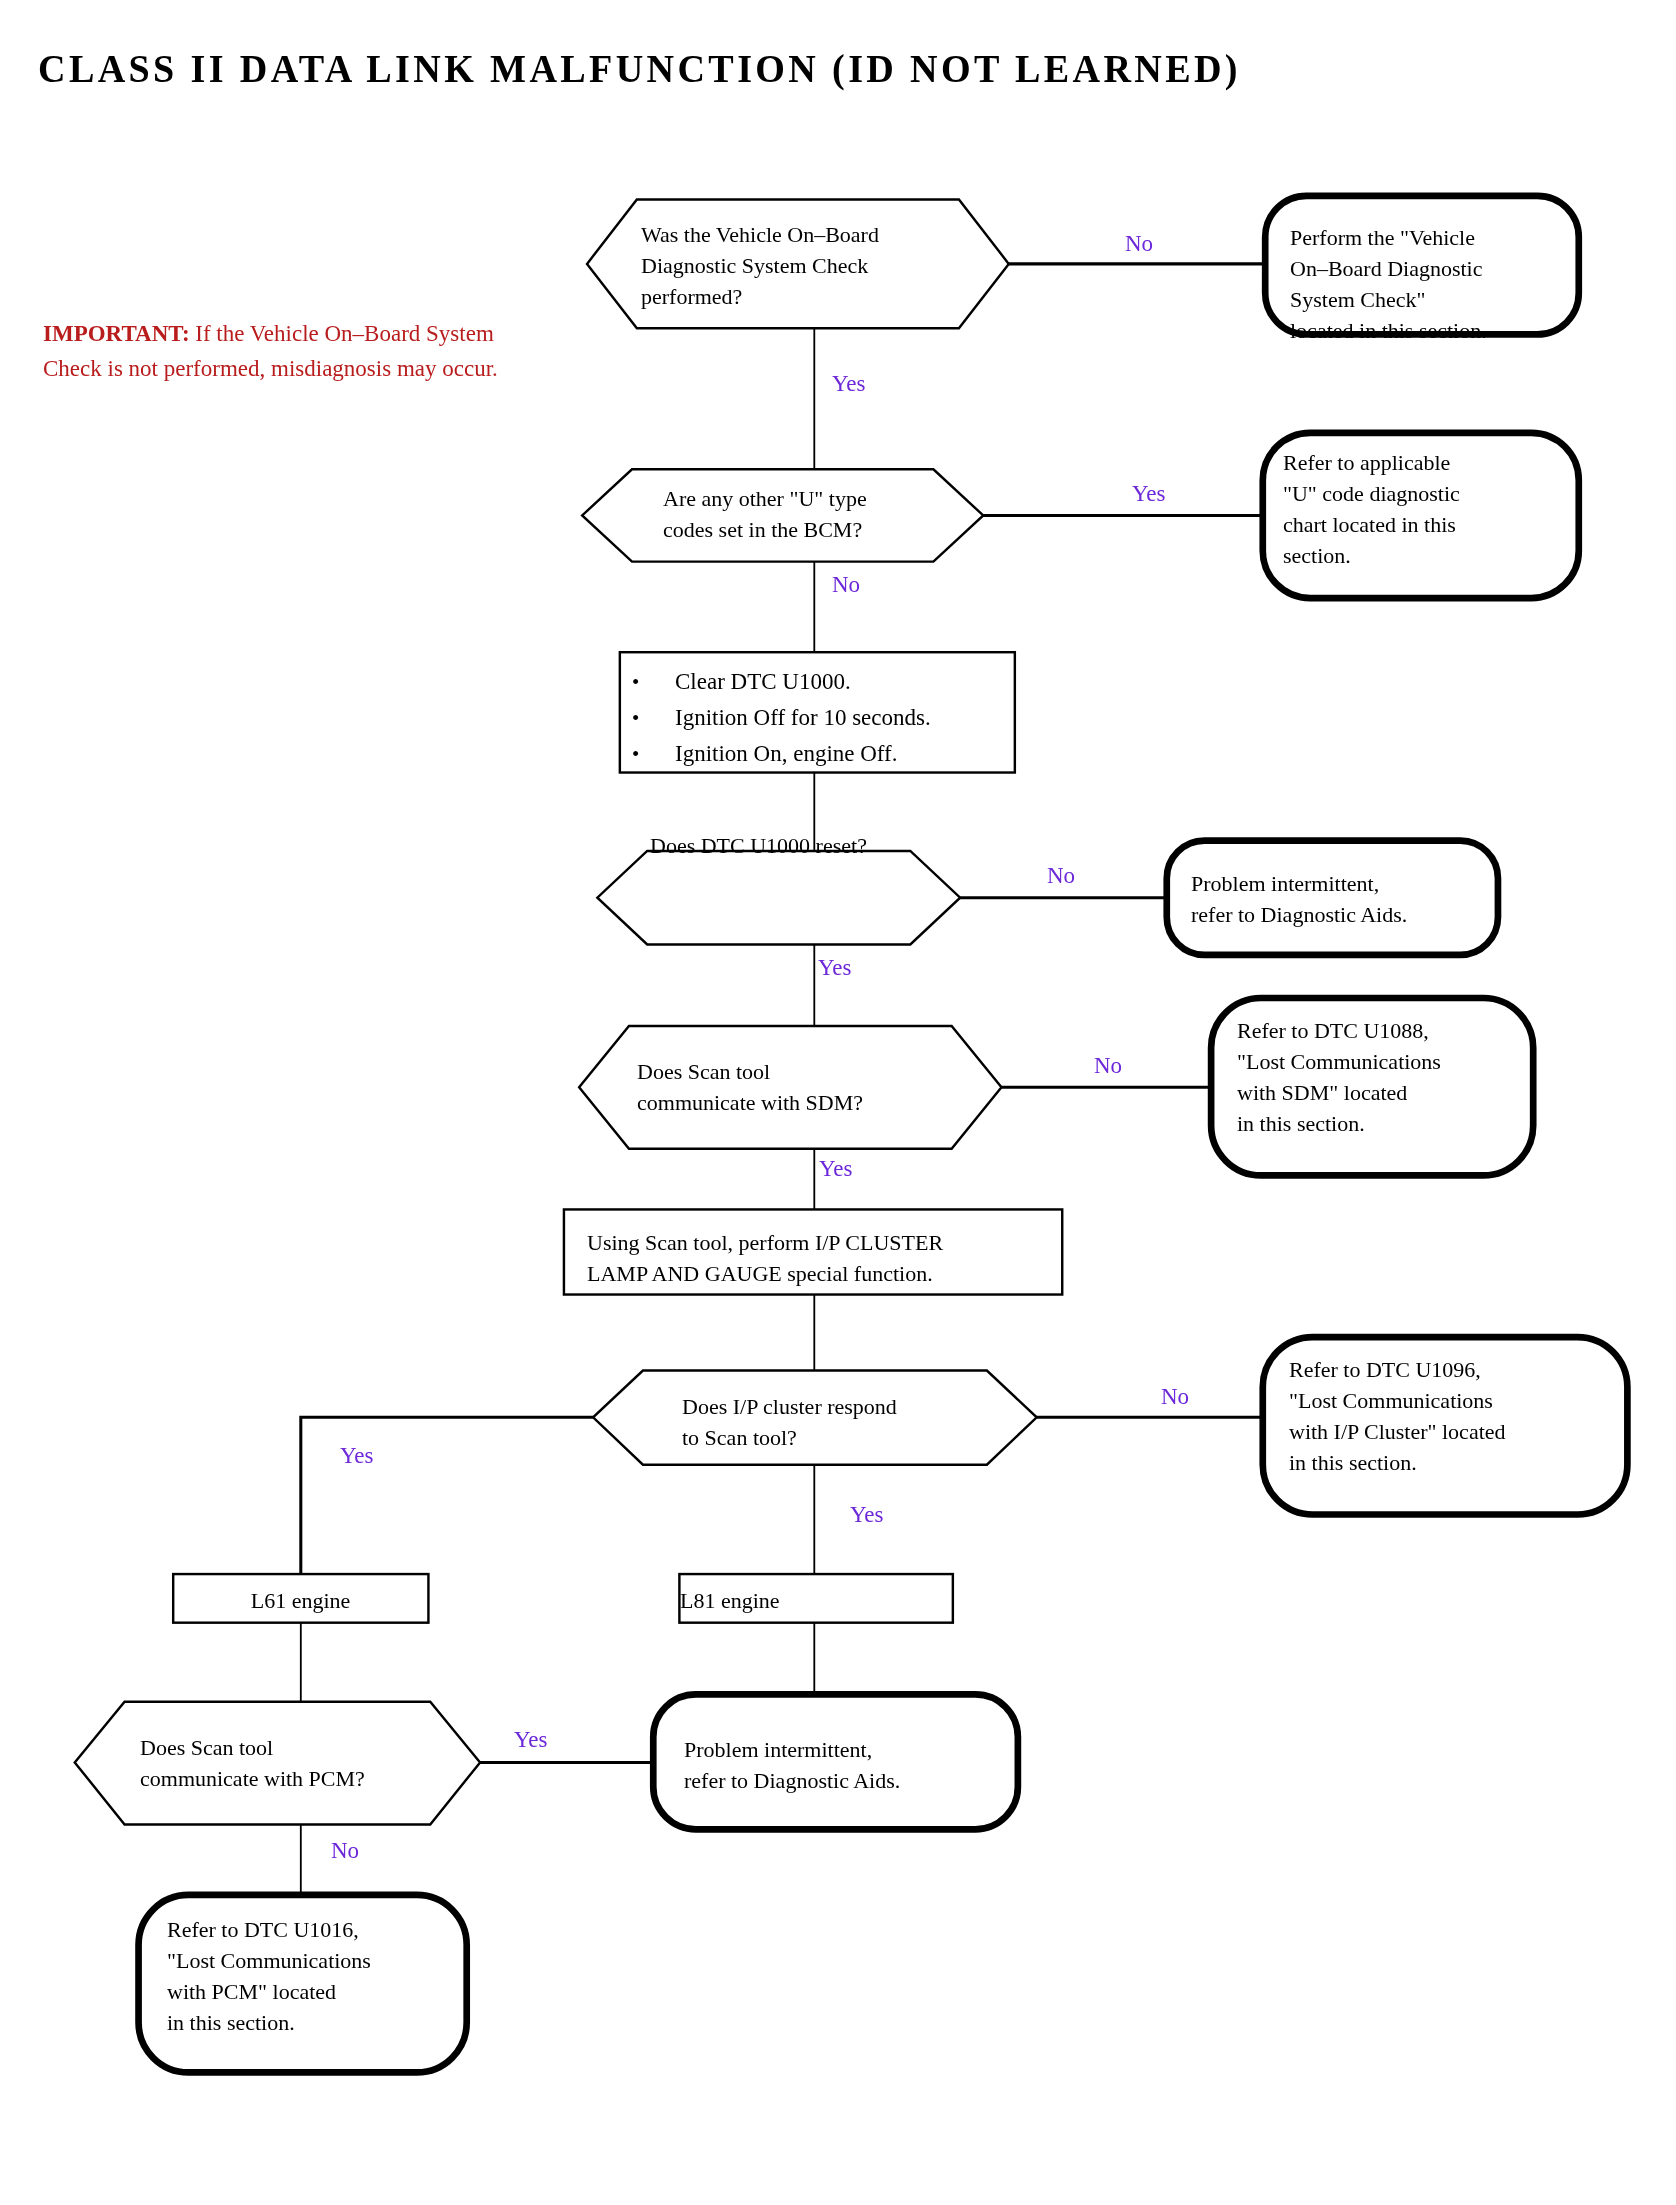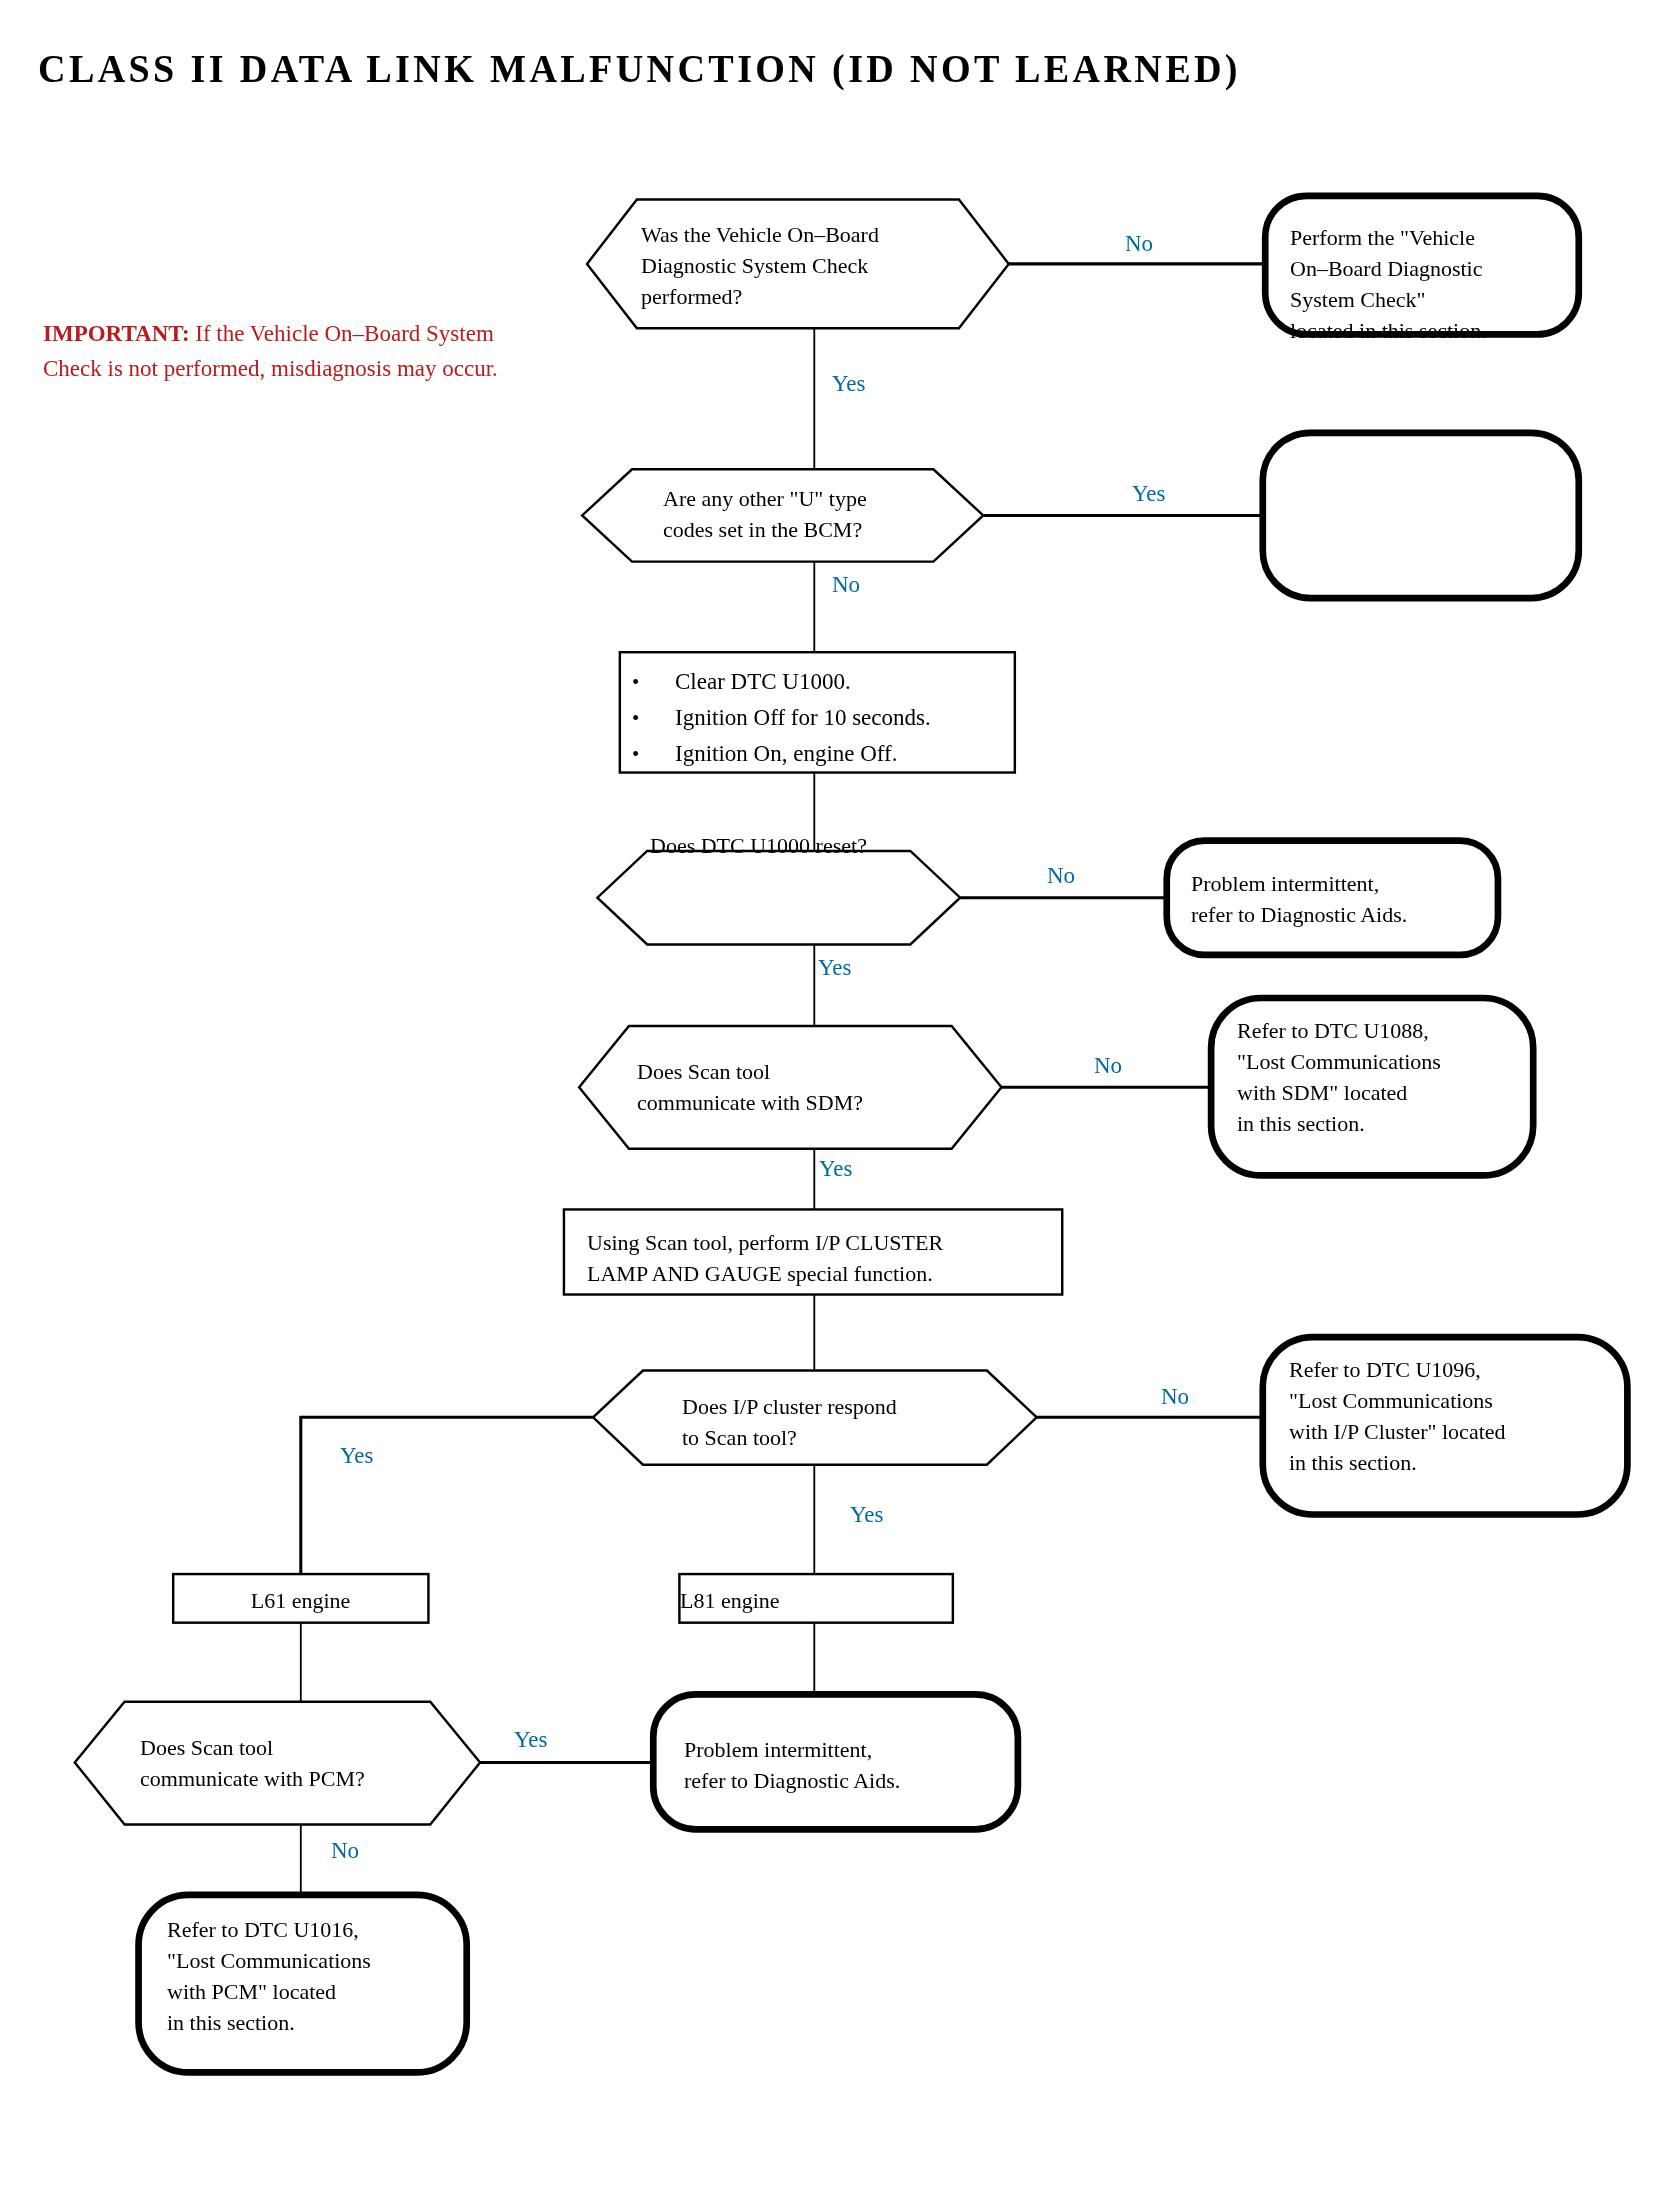--- a/index.html
+++ b/index.html
@@ -53,21 +53,21 @@
   
   .node-text {
     position: absolute;
     color: #000;
     font-size: 22px;
     line-height: 31px;
     white-space: pre-line;
   }
   .edge-label {
     position: absolute;
-    color: #0369a1;
+    color: #6d28d9;
     font-size: 23px;
     line-height: 27px;
     white-space: nowrap;
   }
   .bullet-list {
     position: absolute;
     color: #000;
     font-size: 23px;
     line-height: 35px;
   }
@@ -169,20 +169,24 @@
 performed?</div>
 
   <div class="node-text" style="left:1290px; top:222px; width:286px;">Perform the "Vehicle
 On–Board Diagnostic
 System Check"
 located in this section.</div>
 
   <div class="node-text" style="left:663px; top:483px; width:304px;">Are any other "U" type
 codes set in the BCM?</div>
 
+  <div class="node-text" style="left:1283px; top:447px; width:292px;">Refer to applicable
+"U" code diagnostic
+chart located in this
+section.</div>
 
   <div class="bullet-list" style="left:632px; top:664px; width:389px;">
     <div class="bullet-row">
       <span class="bullet-dot">•</span>
       <span>Clear DTC U1000.</span>
     </div>
     <div class="bullet-row">
       <span class="bullet-dot">•</span>
       <span>Ignition Off for 10 seconds.</span>
     </div>

